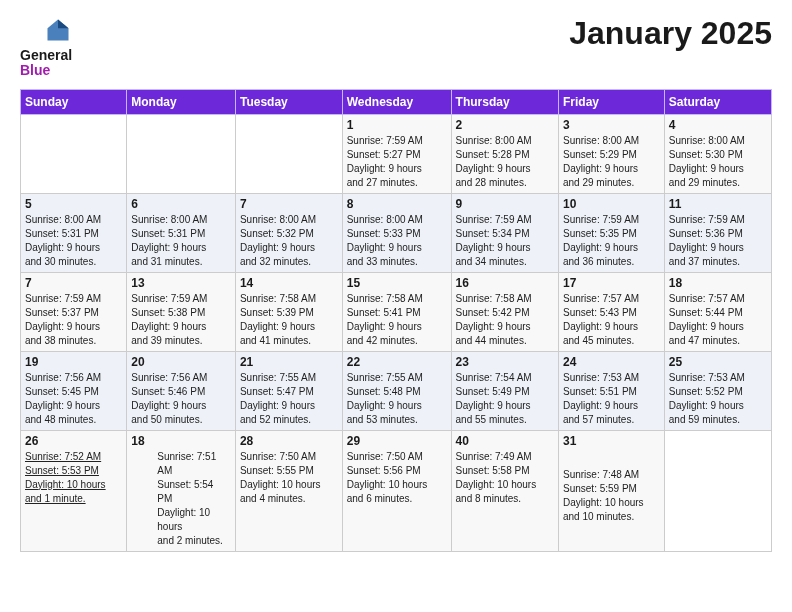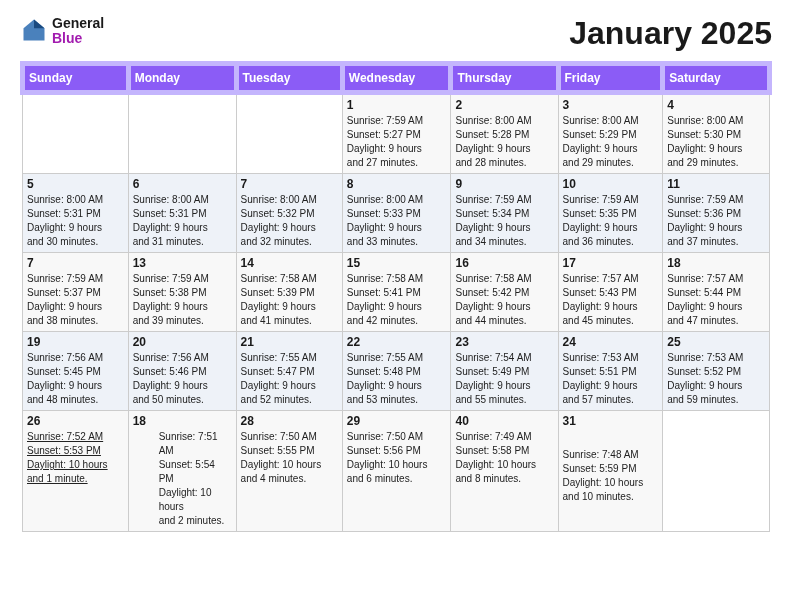--- a/index.html
+++ b/index.html
@@ -15,22 +15,23 @@
       background: #fff;
     }
     .header {
       display: flex;
       align-items: flex-start;
       justify-content: space-between;
       margin-bottom: 10px;
     }
     .logo {
       display: flex;
-      align-items: flex-start;
+      align-items: flex-end;
       gap: 4px;
+      flex-direction: column;
     }
     .logo-text {
       display: flex;
       flex-direction: column;
       line-height: 1.1;
     }
     .logo-general {
       font-size: 14px;
       font-weight: bold;
       color: #1a1a1a;
@@ -56,27 +57,27 @@
     .location {
       font-size: 13px;
       color: #444;
     }
     .calendar {
       width: 100%;
       border-collapse: collapse;
       border: 1px solid #bbb;
     }
     .calendar thead tr th {
-      background: #8b5cf6;
+      background: #6d28d9;
       color: #fff;
       font-size: 12px;
       font-weight: bold;
       padding: 5px 4px;
       text-align: left;
-      border: 5px solid #c4b5fd;
+      border: 1px solid #c4b5fd;
     }
     .calendar tbody tr td {
       vertical-align: top;
       border: 1px solid #ccc;
       padding: 3px 4px;
       width: 113px;
       min-height: 80px;
       background: #fff;
     }
     .calendar tbody tr:nth-child(odd) td {

